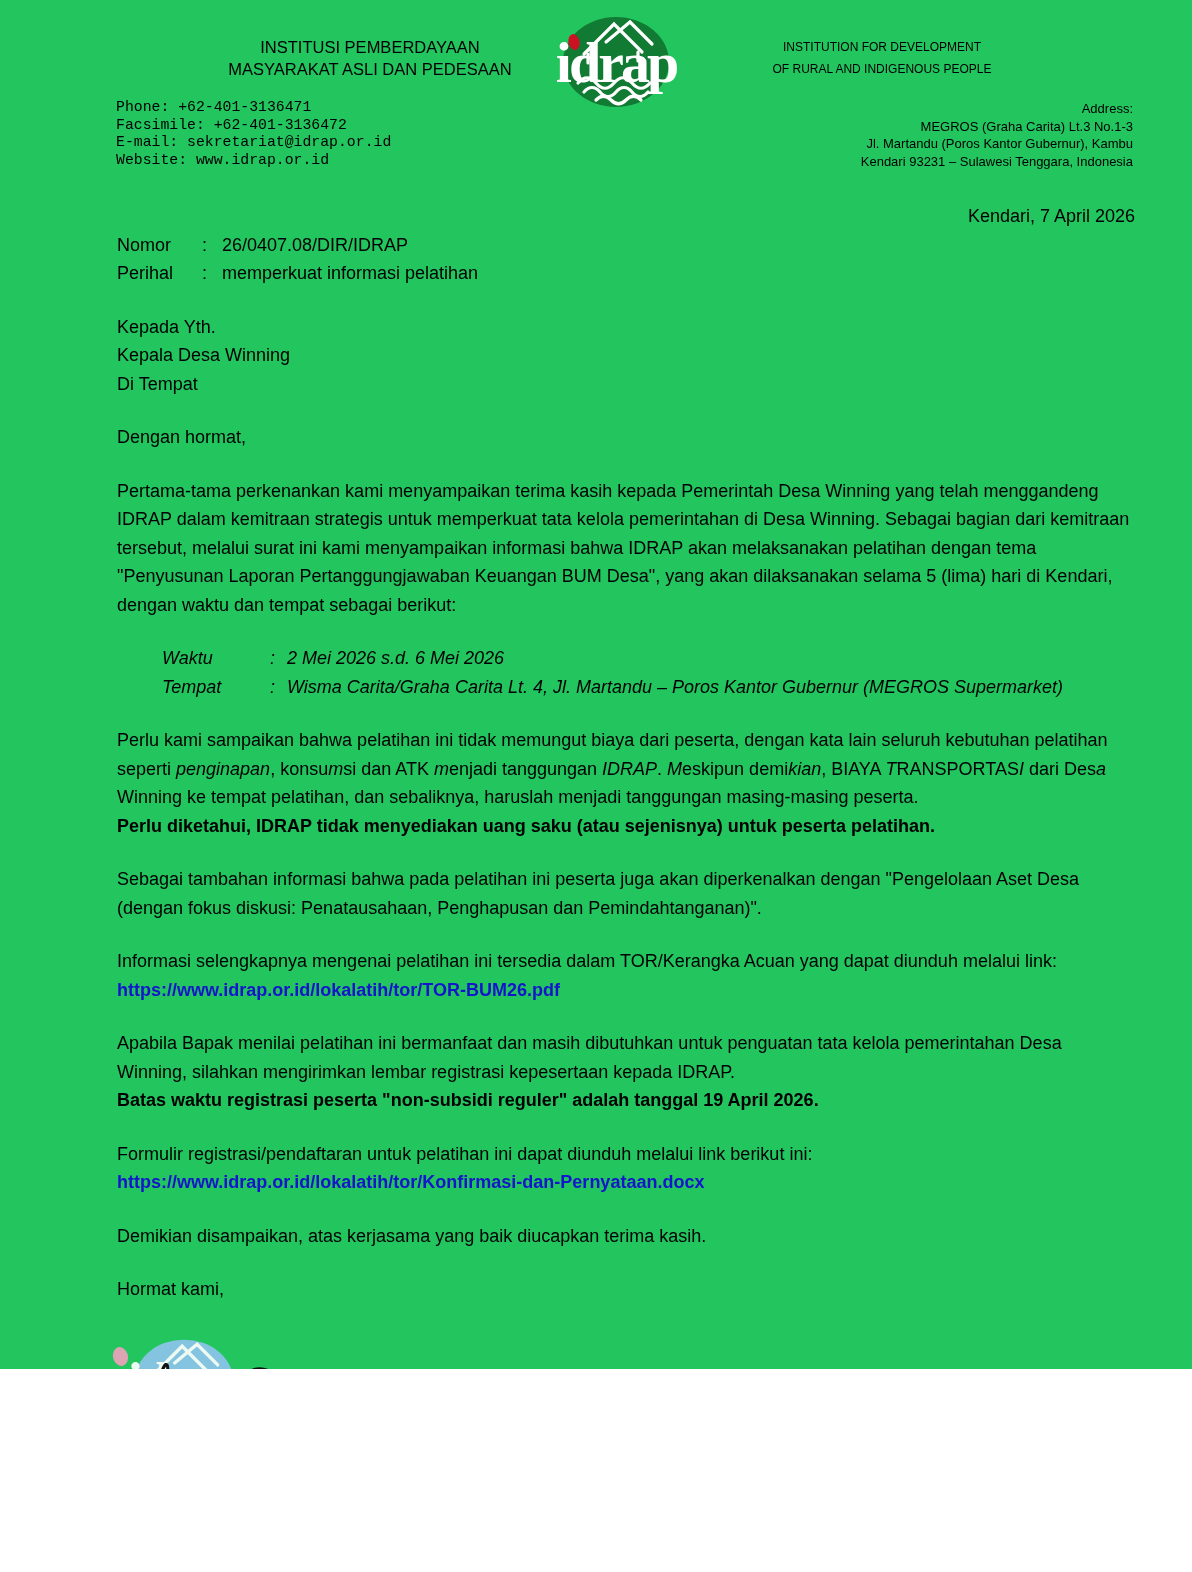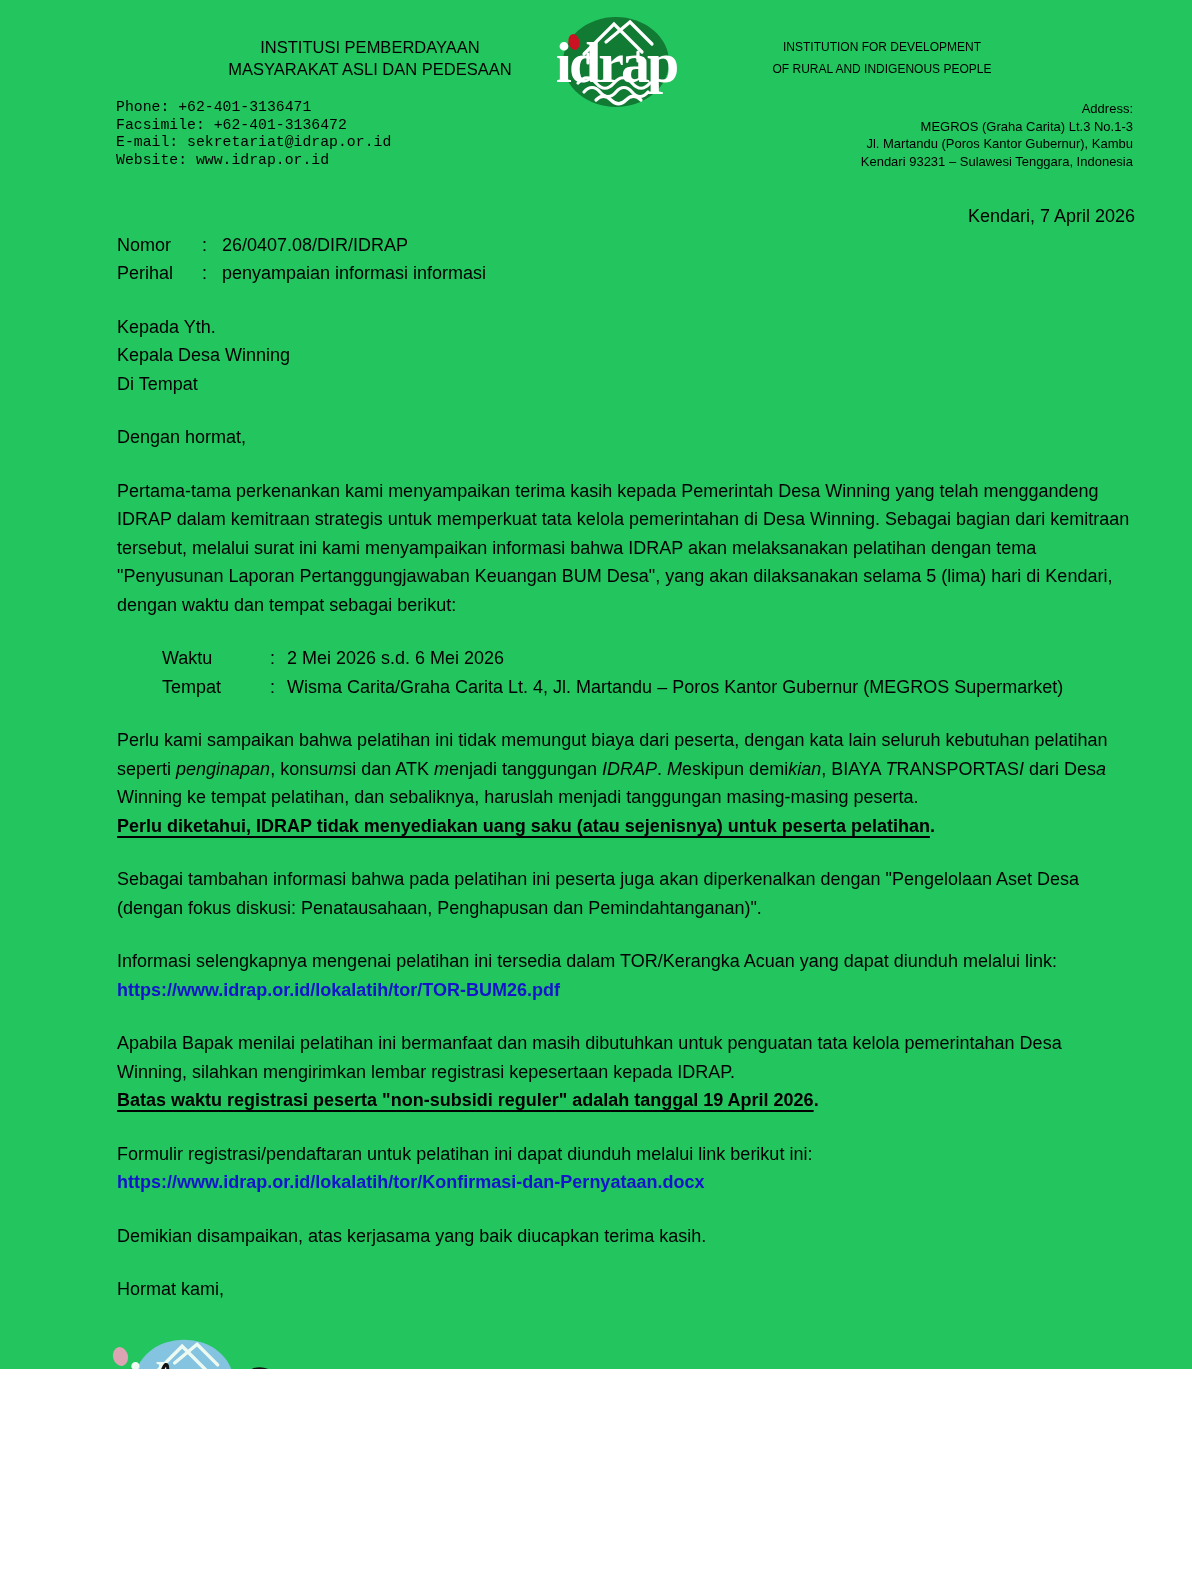--- a/index.html
+++ b/index.html
@@ -24,26 +24,26 @@
 
   
   .letter{position:absolute;left:117px;top:202px;width:1018px;
           font-size:18px;line-height:28.5px;}
   .blk{margin:0 0 25px 0;}
   .blk.tight{margin-bottom:0;}
   p.blk{margin-top:0;}
   .t-right{text-align:right;}
   .b{font-weight:bold;}
   .i{font-style:italic;}
-  .u{text-decoration:underline;text-decoration-thickness:2px;text-underline-offset:3.5px;}
+  .u{text-decoration-thickness:2px;text-underline-offset:3.5px;}
   .link{color:var(--link-blue);font-weight:bold;text-decoration:none;cursor:pointer;}
   .meta-row{display:flex;}
   .meta-row .lab{width:85px;flex:none;}
   .meta-row .col{width:20px;flex:none;}
-  .sched-row{display:flex;padding-left:45px;}
+  .sched-row{display:flex;padding-left:45px;font-style:italic;}
   .sched-row .lab{width:108px;flex:none;}
   .sched-row .col{width:17px;flex:none;}
 
   
   .stamp-svg{position:absolute;left:126px;top:1330px;width:116px;height:96px;opacity:.92;}
   .stamp-svg .oval{fill:var(--stamp-blue);}
   .stamp-svg .det{stroke:#fff;fill:none;stroke-width:3.6;stroke-linecap:round;}
   .stamp-svg .wordmark{fill:#fff;font-family:"Liberation Serif",serif;font-weight:bold;
                        font-size:58px;letter-spacing:-3px;}
   .pink-dot{position:absolute;left:113px;top:1347px;width:15px;height:19px;border-radius:50%;
@@ -99,21 +99,21 @@
       <p class="blk para t-right tight"><span>Kendari, 7 April 2026</span></p>
       <div class="blk meta">
         <div class="meta-row">
           <span class="lab">Nomor</span>
           <span class="col">:</span>
           <span class="val">26/0407.08/DIR/IDRAP</span>
         </div>
         <div class="meta-row">
           <span class="lab">Perihal</span>
           <span class="col">:</span>
-          <span class="val">penyampaian informasi informasi</span>
+          <span class="val">memperkuat informasi pelatihan</span>
         </div>
       </div>
       <p class="blk para"><span>Kepada Yth.</span><br><span>Kepala Desa Winning</span><br><span>Di Tempat</span></p>
       <p class="blk para"><span>Dengan hormat,</span></p>
       <p class="blk para"><span>Pertama-tama perkenankan kami menyampaikan terima kasih kepada Pemerintah Desa Winning yang telah menggandeng IDRAP dalam kemitraan strategis untuk memperkuat tata kelola pemerintahan di Desa Winning. Sebagai bagian dari kemitraan tersebut, melalui surat ini kami menyampaikan informasi bahwa IDRAP akan melaksanakan pelatihan dengan tema "Penyusunan Laporan Pertanggungjawaban Keuangan BUM Desa", yang akan dilaksanakan selama 5 (lima) hari di Kendari, dengan waktu dan tempat sebagai berikut:</span></p>
       <div class="blk schedule">
         <div class="sched-row">
           <span class="lab">Waktu</span>
           <span class="col">:</span>
           <span class="val">2 Mei 2026 s.d. 6 Mei 2026</span>

